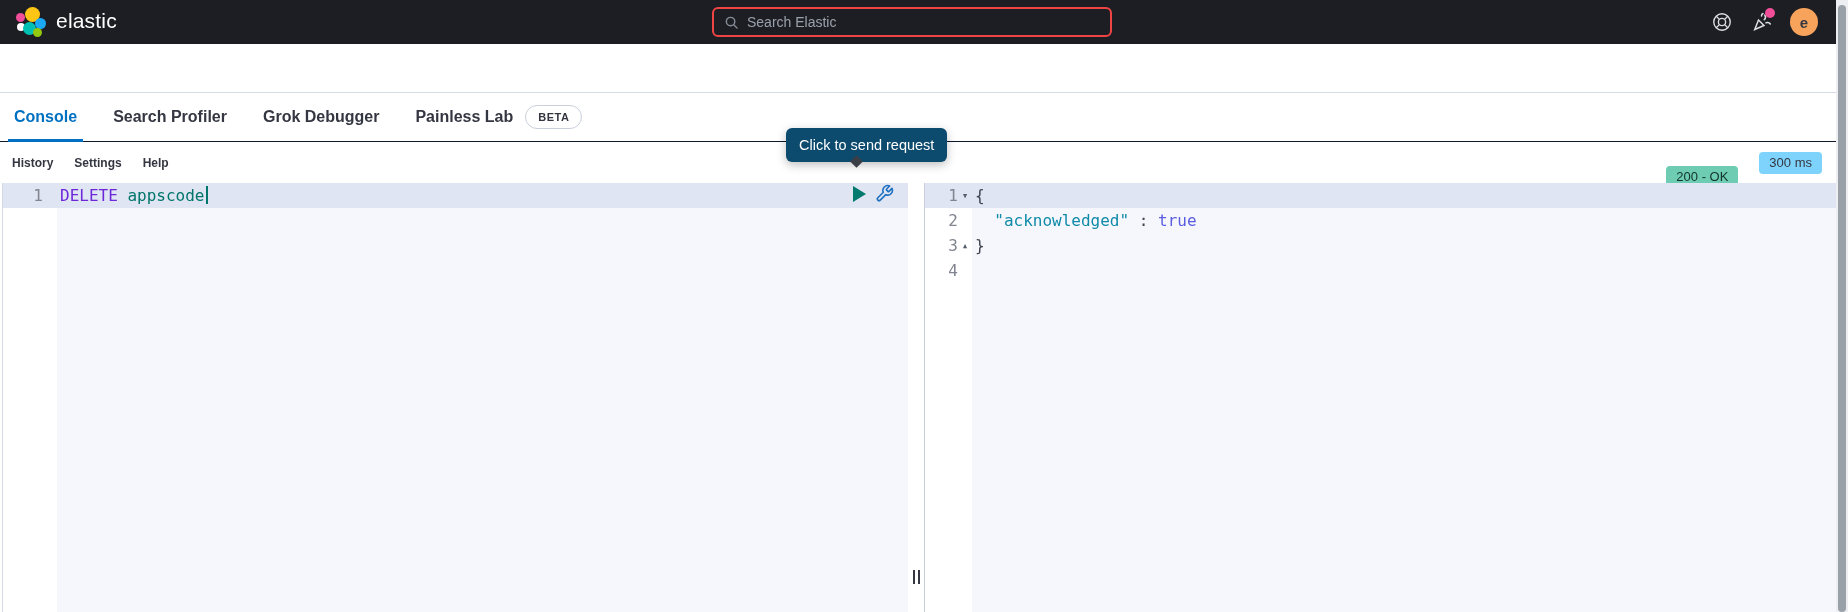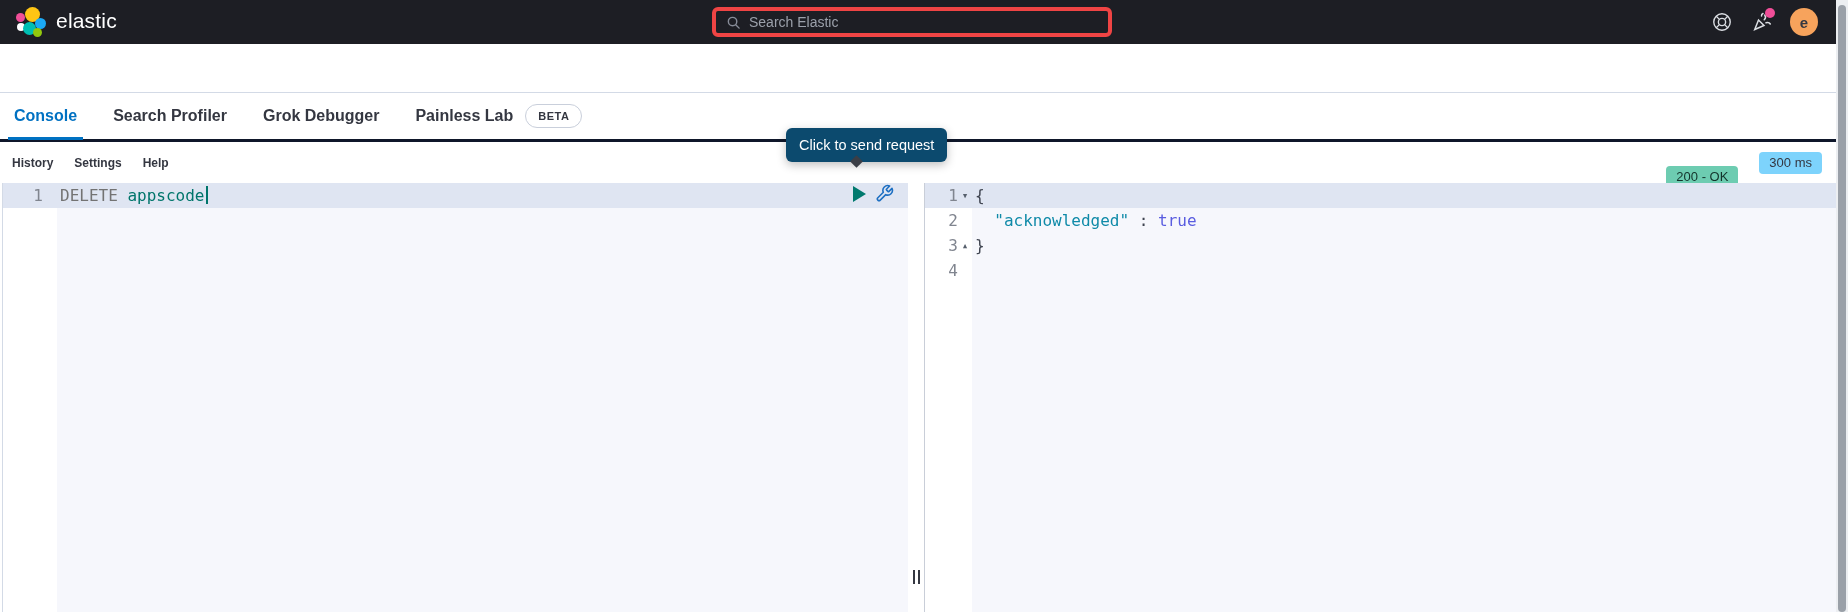--- a/index.html
+++ b/index.html
@@ -4,36 +4,36 @@
 <style>
   * { margin:0; padding:0; box-sizing:border-box; }
   html,body { width:1848px; height:612px; overflow:hidden; }
   body { font-family:"Liberation Sans","DejaVu Sans",sans-serif; background:#ffffff; position:relative; }
 
   
   .hdr { position:absolute; left:0; top:0; width:1848px; height:44px; background:#1d1e24; }
   .logo { position:absolute; left:16px; top:7px; width:32px; height:31px; }
   .logo i { position:absolute; border-radius:50%; }
   .logo-text { position:absolute; left:56px; top:9px; color:#ffffff; font-size:21px; font-weight:500; letter-spacing:.2px; }
-  .search { position:absolute; left:712px; top:7px; width:400px; height:30px; background:#1d1e24; border:4px solid #ef4444; border-radius:6px; display:flex; align-items:center; gap:8px; padding:0 10px; }
+  .search { position:absolute; left:712px; top:7px; width:400px; height:30px; background:#1d1e24; border:2px solid #ef4444; border-radius:6px; display:flex; align-items:center; gap:8px; padding:0 10px; }
   .search input { flex:1; background:transparent; border:none; outline:none; color:#d4d7de; font-size:14px; font-family:"Liberation Sans",sans-serif; }
   .search input::placeholder { color:#9ba0aa; }
   .hdr-ic { position:absolute; top:12px; width:20px; height:20px; cursor:pointer; }
   .news-dot { position:absolute; right:-3px; top:-4px; width:10px; height:10px; border-radius:50%; background:#f04e98; }
   .avatar { position:absolute; left:1790px; top:8px; width:28px; height:28px; border-radius:50%; display:flex; align-items:center; justify-content:center; font-size:15px; font-weight:600; color:#343741; cursor:pointer; }
 
   
   .nav { position:absolute; left:0; top:44px; width:1848px; height:49px; background:#fff; border-bottom:1px solid #d3dae6; }
   .burger { position:absolute; left:14px; top:60px; width:24px; height:17px; cursor:pointer; }
   .burger b { display:block; height:3px; border-radius:1.5px; background:#1a1c21; margin-bottom:4px; }
   .space-badge { position:absolute; left:55px; top:61px; width:24px; height:24px; border-radius:6px; display:flex; align-items:center; justify-content:center; color:#072c2a; font-size:13px; font-weight:700; cursor:pointer; }
   .crumb { position:absolute; left:100px; top:62px; height:24px; padding:0 13px; border-radius:12px; background:#d5e5f7; color:#1365ba; font-size:12.5px; font-weight:500; display:flex; align-items:center; cursor:pointer; }
 
   
-  .tabbar { position:absolute; left:0; top:93px; width:1848px; height:49px; border-bottom:3px solid #0f172a; display:flex; align-items:stretch; gap:32px; padding-left:12px; background:#fff; }
+  .tabbar { position:absolute; left:0; top:93px; width:1848px; height:49px; border-bottom:1px solid #0f172a; display:flex; align-items:stretch; gap:32px; padding-left:12px; background:#fff; }
   .tab { display:flex; align-items:center; font-size:16px; font-weight:700; color:#343741; cursor:pointer; padding:0 2px; position:relative; }
   .tab.active { color:#0071c2; }
   .tab.active::after { content:''; position:absolute; left:-4px; right:-4px; bottom:-1px; height:3px; background:#0071c2; }
   .beta { margin-left:12px; height:24px; padding:0 12px; border:1px solid #c9cfdb; border-radius:12px; font-size:11px; font-weight:700; letter-spacing:.5px; color:#343741; display:flex; align-items:center; }
 
   
   .toolrow { position:absolute; left:0; top:142px; width:1848px; height:41px; display:flex; align-items:center; gap:21px; padding:0 26px 0 12px; background:#fff; }
   .menu-item { font-size:12px; font-weight:700; color:#343741; cursor:pointer; }
   .spacer { flex:1; }
   .badge { height:22px; padding:0 10px; border-radius:4px; font-size:13px; font-weight:500; color:#13332b; display:flex; align-items:center; }
@@ -153,21 +153,21 @@
 <div class="panel-border"></div>
 
 <div class="editor ed-left" id="req-editor">
   <div class="gutter">
       <div class="gline active">
         <span class="lnum">1</span>
         <span class="fold"></span>
       </div>
     </div>
   <div class="code">
-      <div class="cline active"><span style="color: #737373;">DELETE</span><span style="color: rgb(63, 68, 80);"> </span><span style="color: rgb(0, 117, 107);">appscode</span><span class="cursor"></span></div>
+      <div class="cline active"><span style="color: #6d28d9;">DELETE</span><span style="color: rgb(63, 68, 80);"> </span><span style="color: rgb(0, 117, 107);">appscode</span><span class="cursor"></span></div>
     </div>
 </div>
 
 <div class="req-actions">
   <div class="play" title=""></div>
   <span class="wrench">
     <svg width="19" height="19" viewBox="0 0 24 24" fill="none" stroke="#1d6fc2" stroke-width="2" stroke-linecap="round" stroke-linejoin="round">
         <path d="M14.7 6.3a1 1 0 0 0 0 1.4l1.6 1.6a1 1 0 0 0 1.4 0l3.77-3.77a6 6 0 0 1-7.94 7.94l-6.91 6.91a2.12 2.12 0 0 1-3-3l6.91-6.91a6 6 0 0 1 7.94-7.94l-3.76 3.76z"></path>
       </svg>
   </span>

